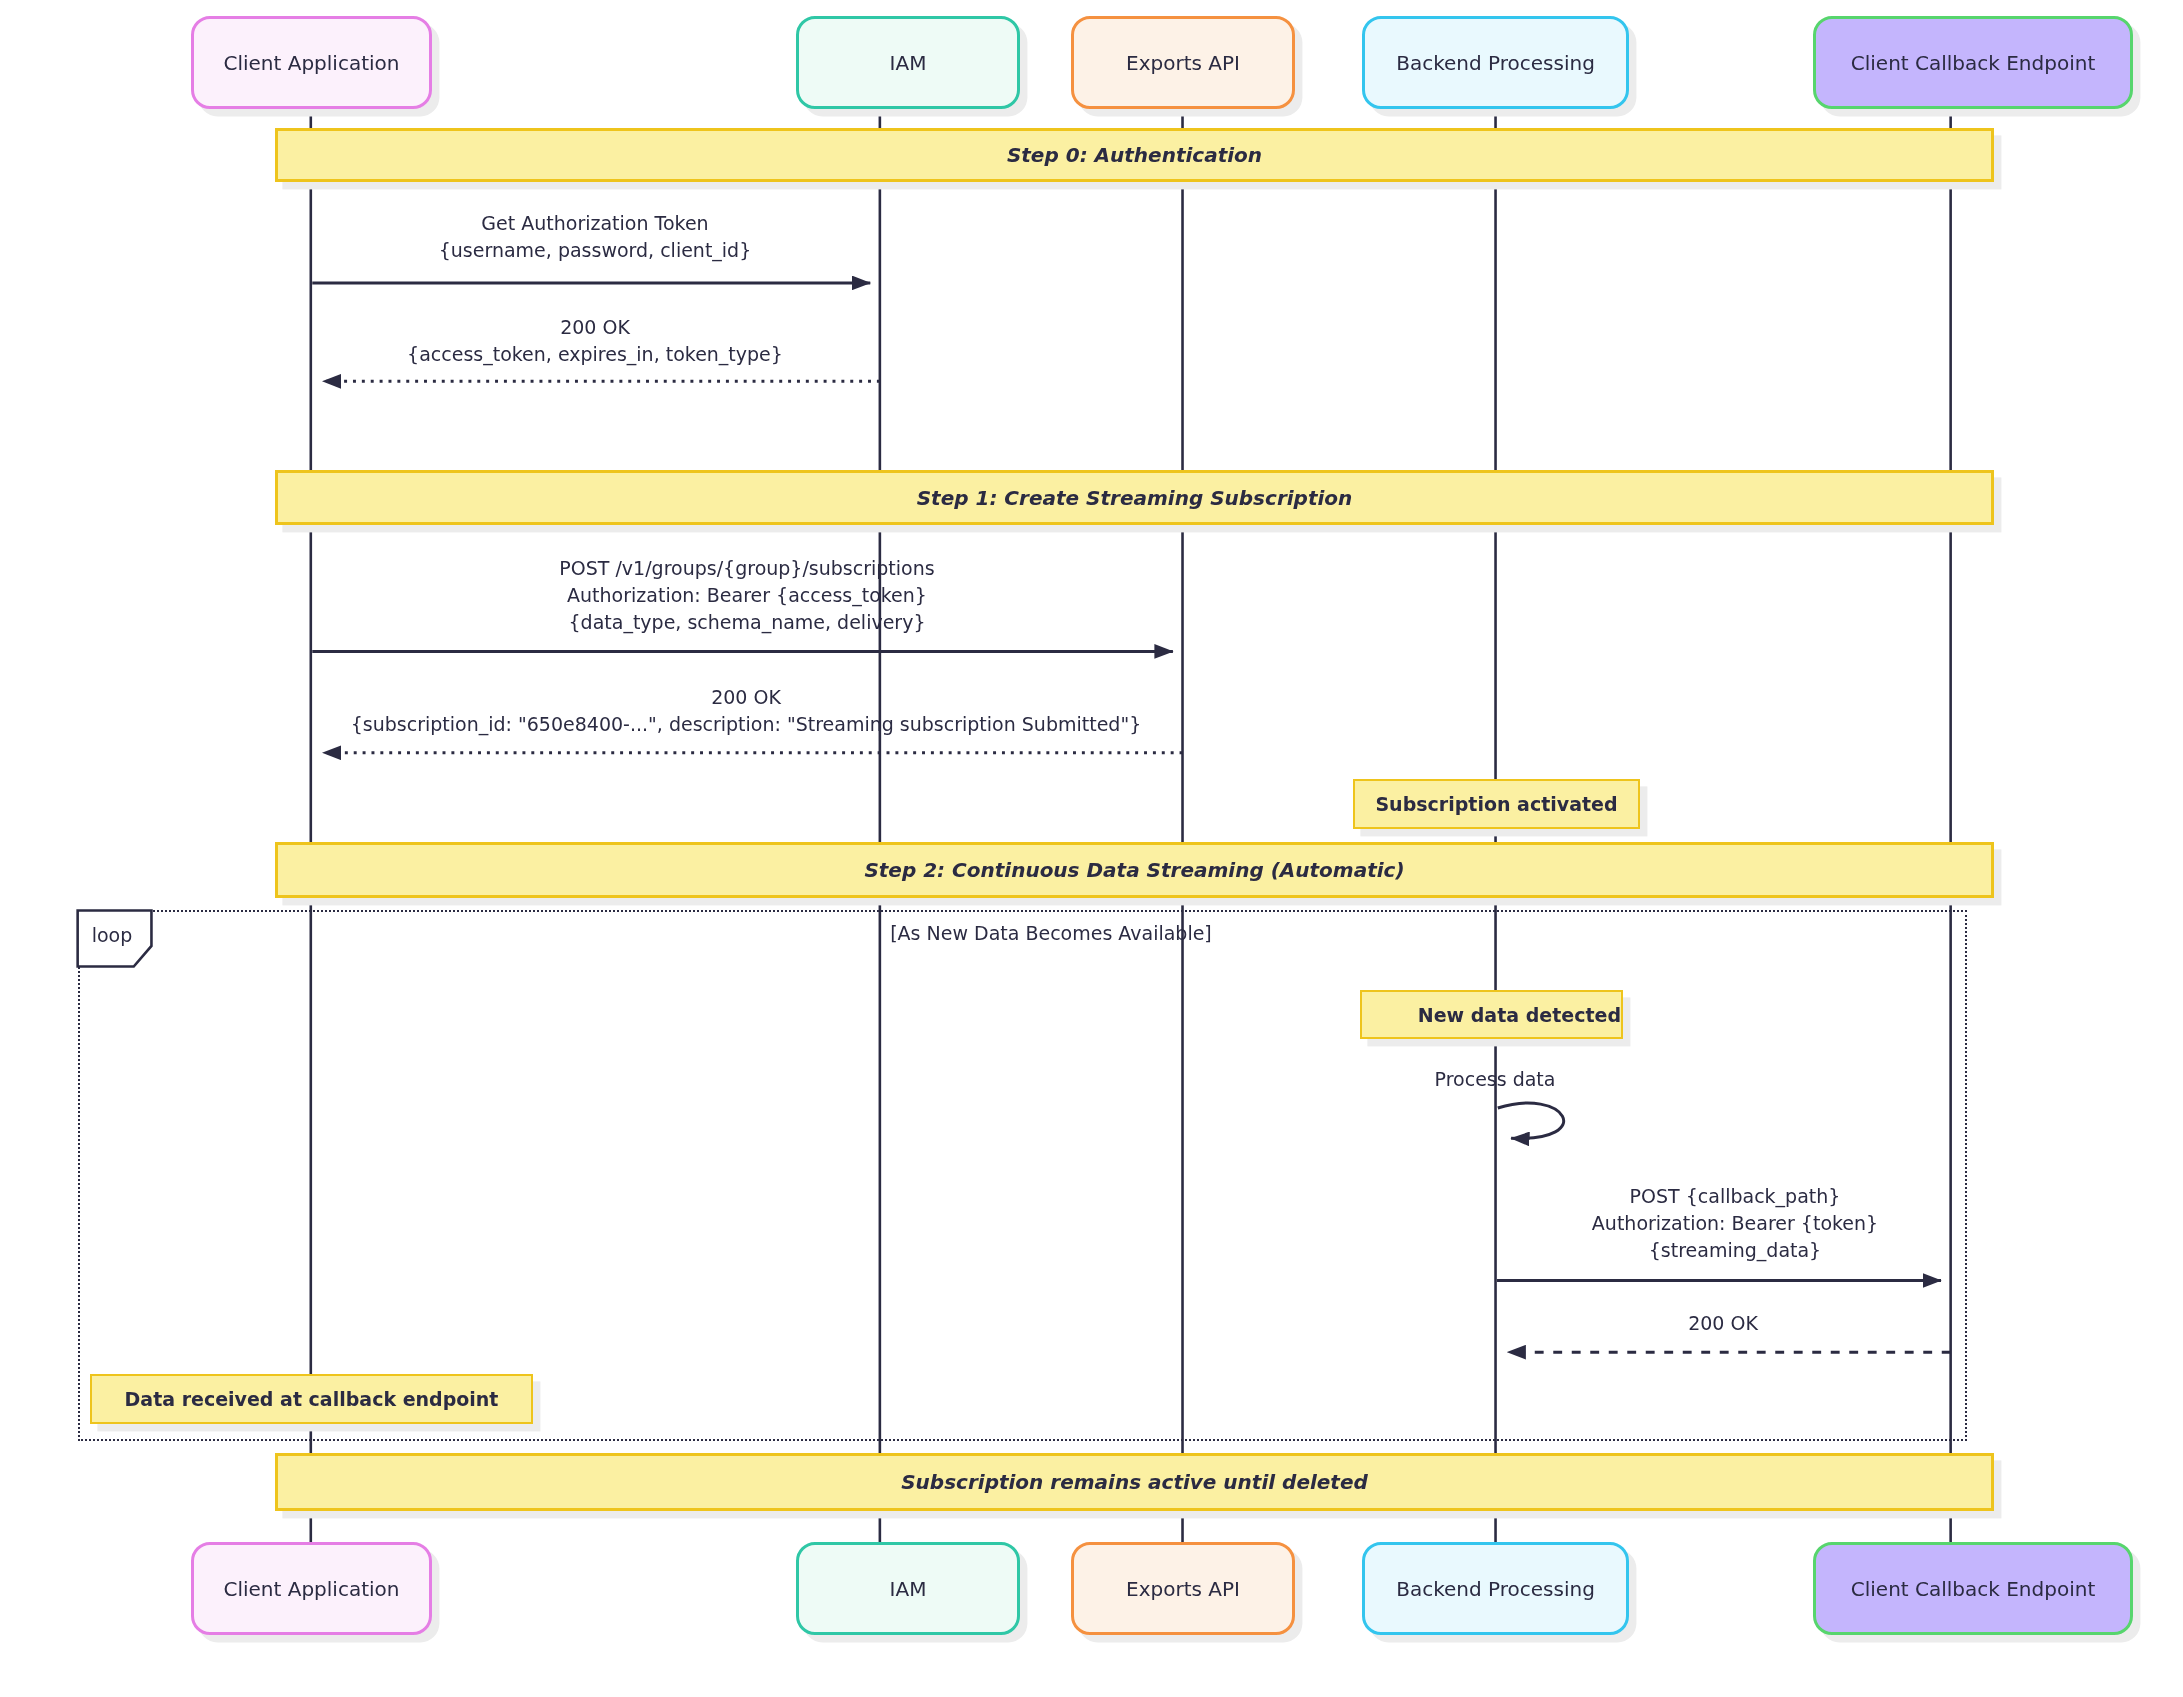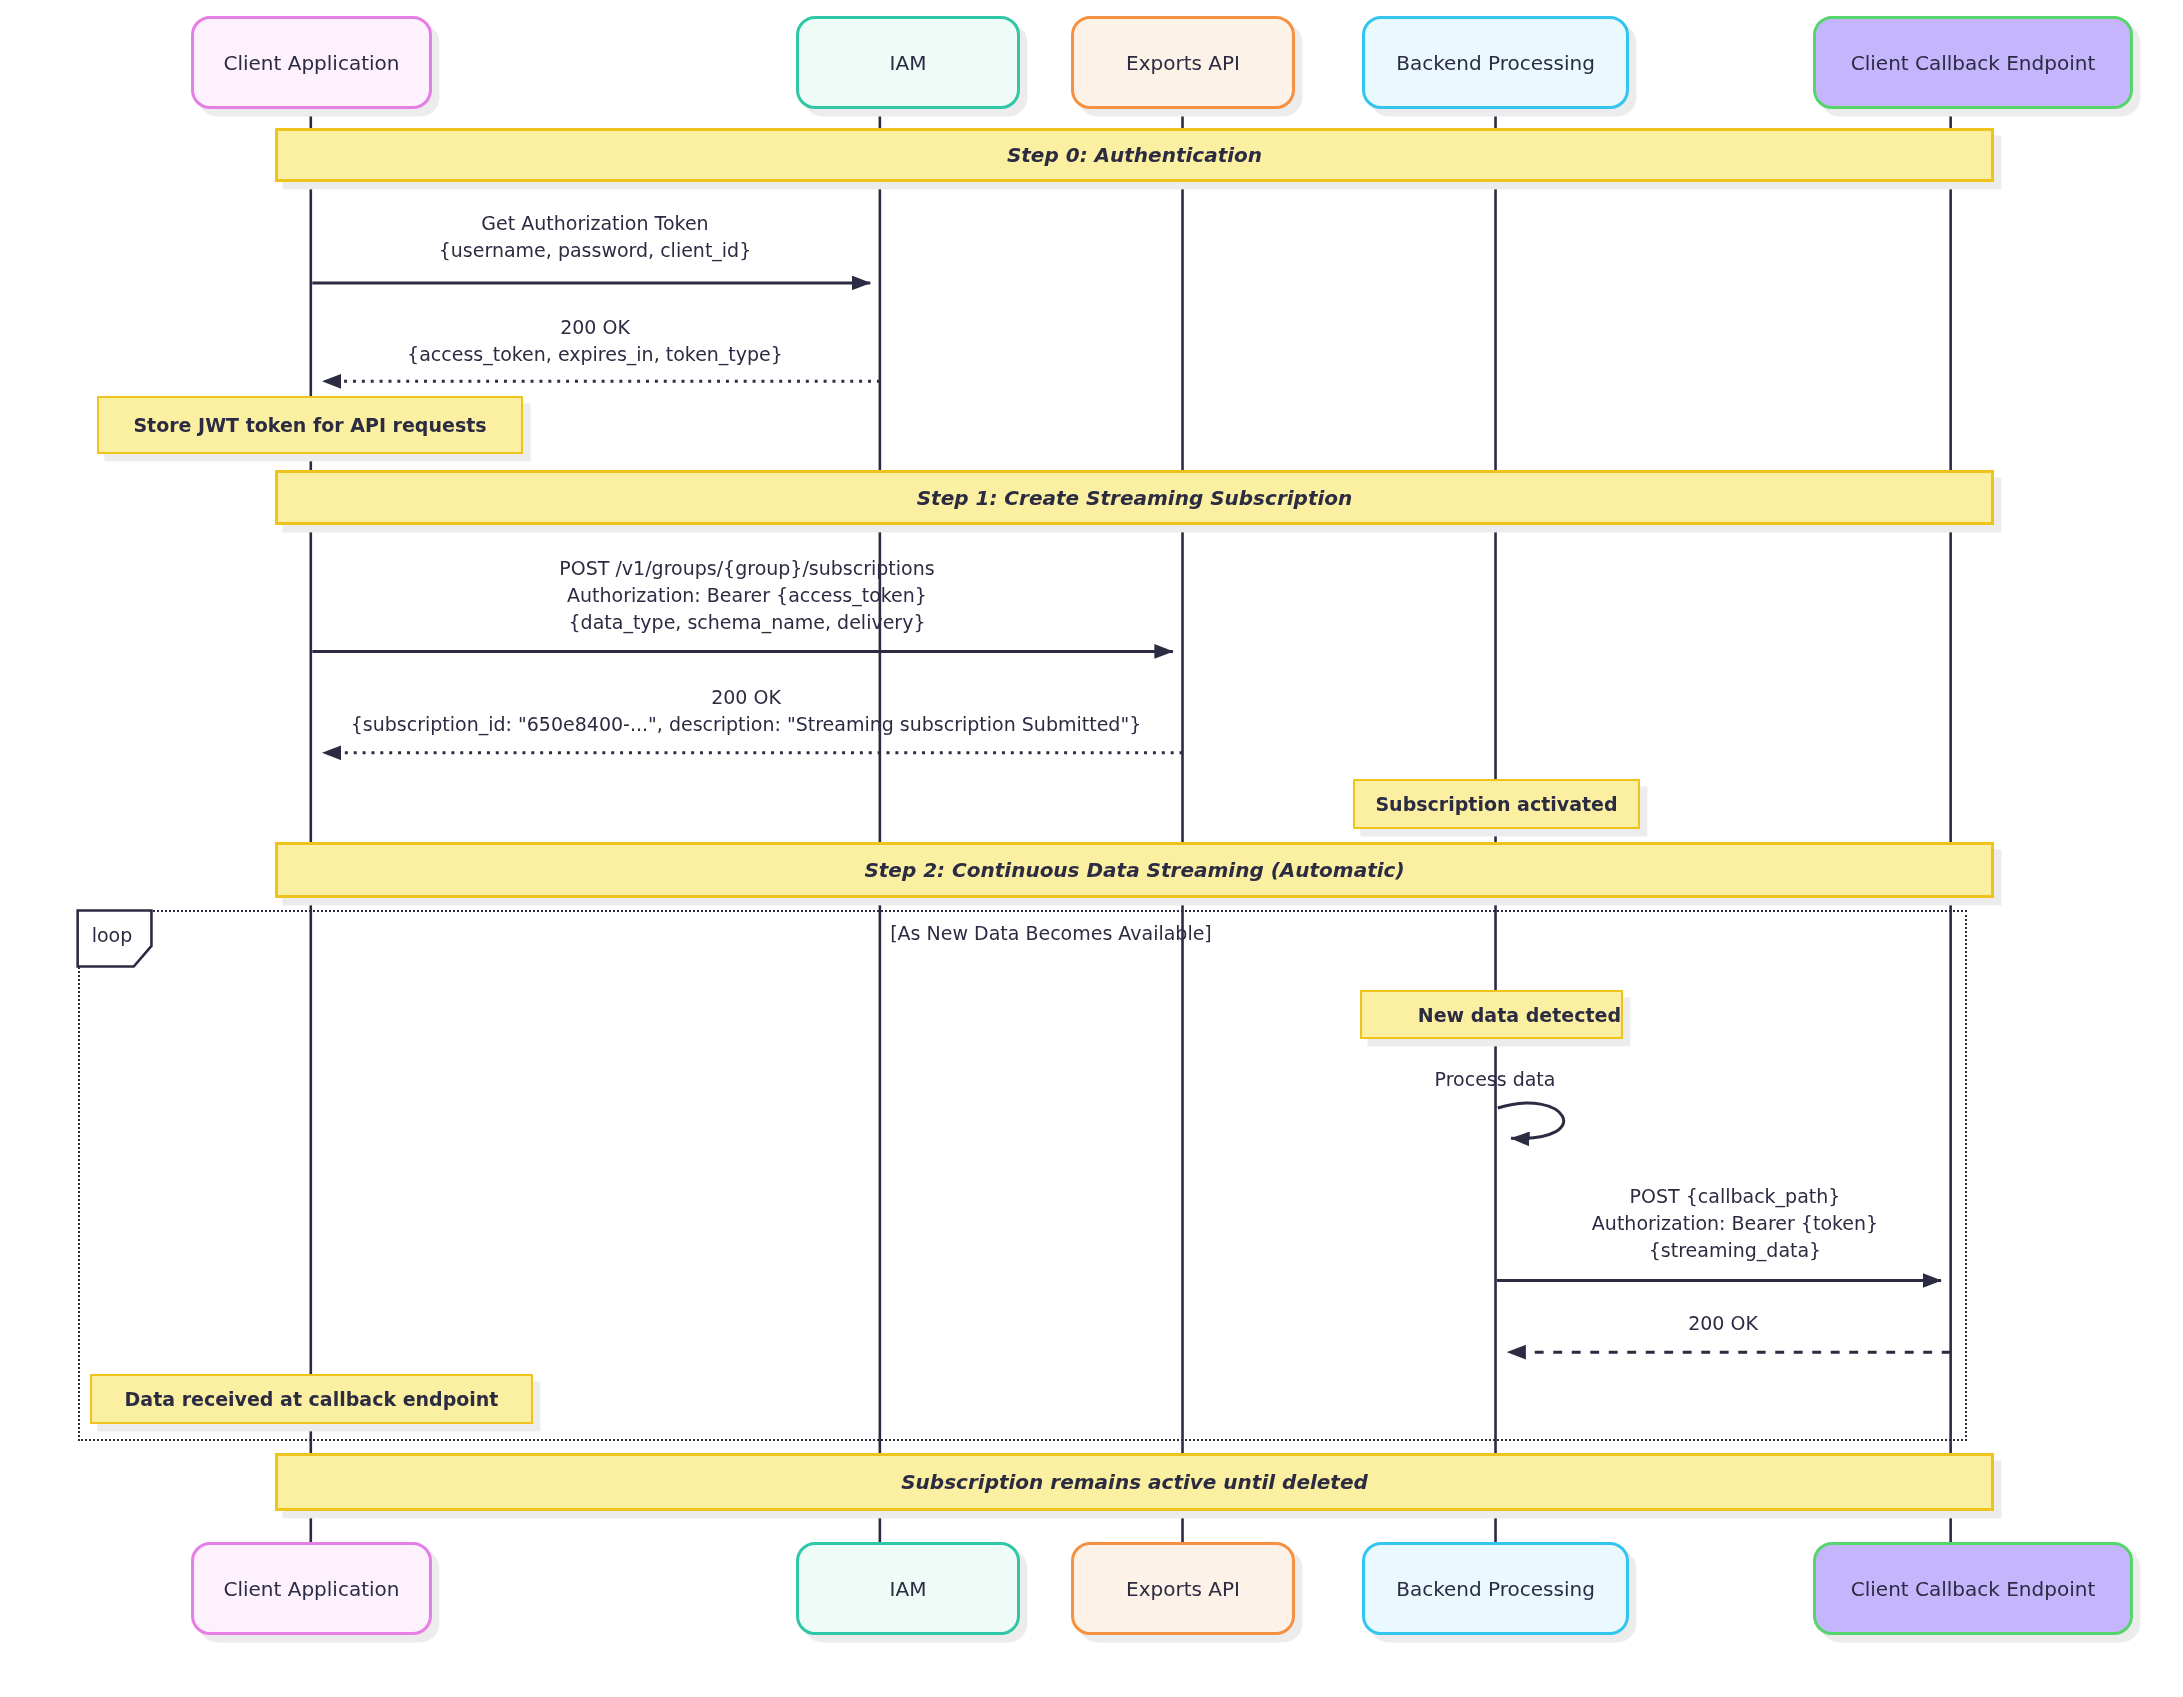--- a/index.html
+++ b/index.html
@@ -96,23 +96,20 @@
     <line x1="2023" y1="1730" x2="2623" y2="1730" stroke="#2B2B42" stroke-width="4" marker-end="url(#arrhead)"></line>
     <line x1="2636" y1="1827" x2="2037" y2="1827" stroke="#2B2B42" stroke-width="4" stroke-dasharray="12 13" marker-end="url(#arrhead)"></line>
   </svg>
 
   <svg class="loop-label-shape" width="83" height="62" viewBox="0 0 112 84">
     <path d="M2,2 H102 V50 L78,78 H2 Z" fill="#ffffff" stroke="#2B2B42" stroke-width="3.5"></path>
   </svg>
   <div class="loop-label-text">loop</div>
   <div class="loop-cond">[As New Data Becomes Available]</div>
 
-  <div class="note n1">
-    <span>Store JWT token for API requests</span>
-  </div>
   <div class="note n2">
     <span>Subscription activated</span>
   </div>
   <div class="note n3">
     <span>New data detected</span>
   </div>
   <div class="note n4">
     <span>Data received at callback endpoint</span>
   </div>
 

